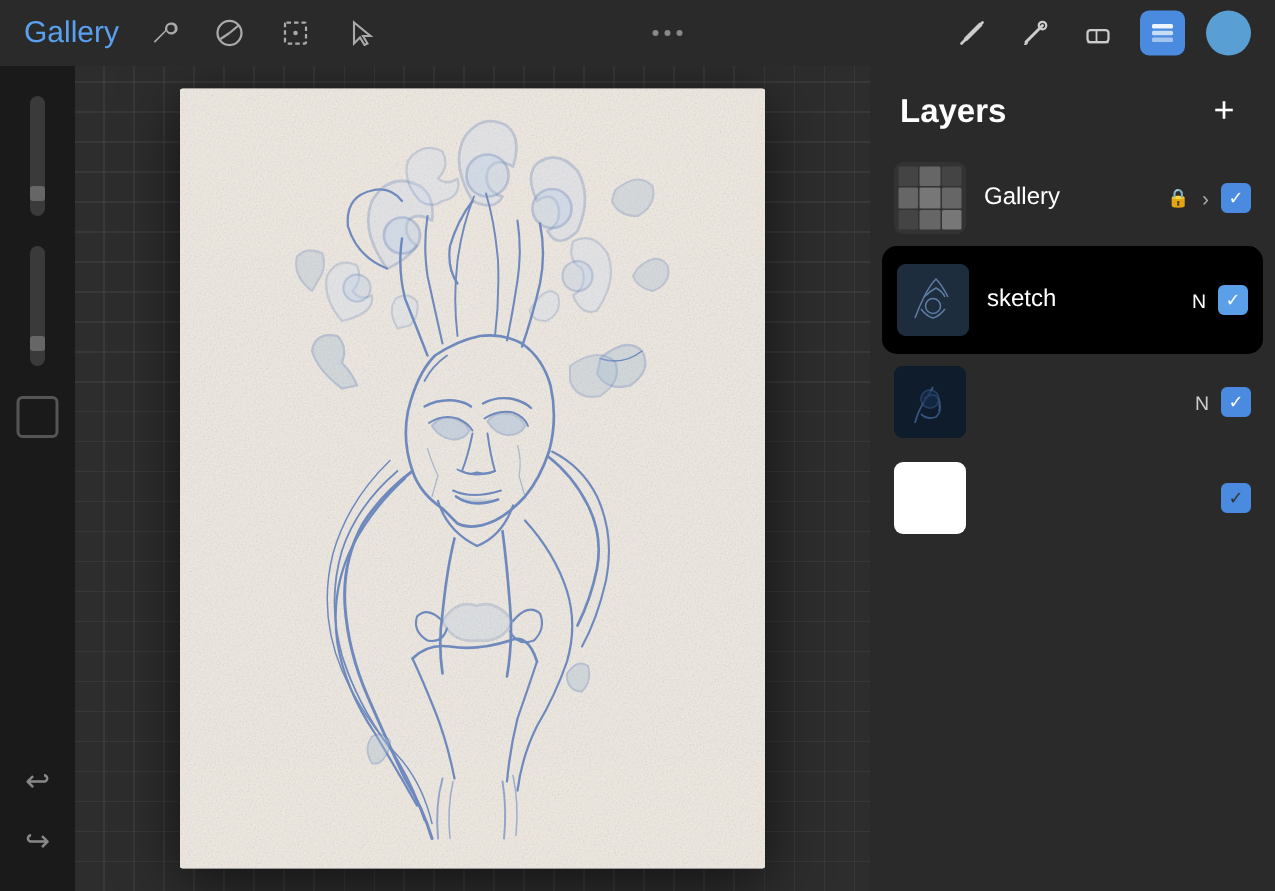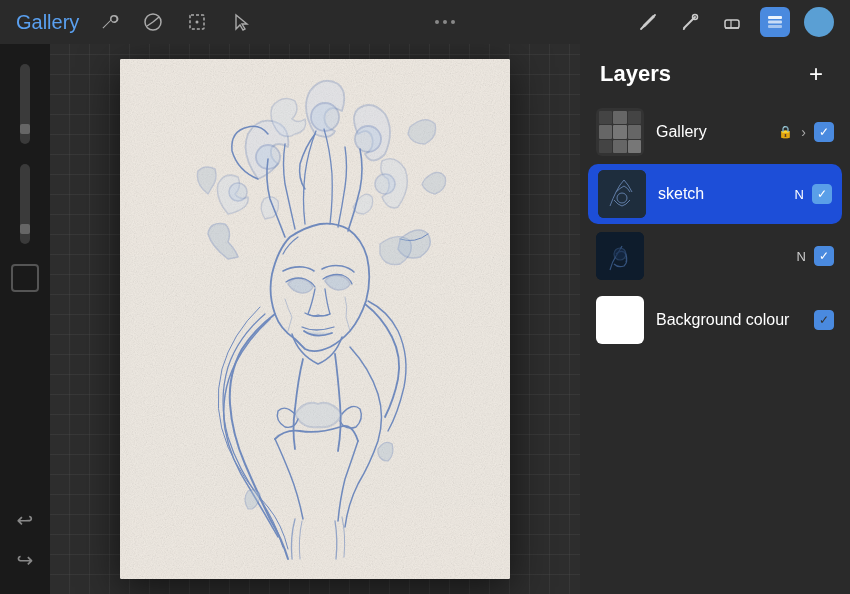--- a/index.html
+++ b/index.html
@@ -237,24 +237,24 @@
     .layer-item {
       display: flex;
       align-items: center;
       padding: 8px 16px;
       gap: 12px;
       cursor: pointer;
       min-height: 60px;
     }
 
     .layer-item.active {
-      background: #1d4ed8;
+      background: #000000;
       border-radius: 10px;
       margin: 0 8px;
-      padding: 0 10px;
+      padding: 12px 10px;
     }
 
     .layer-info {
       flex: 1;
       display: flex;
       flex-direction: column;
     }
 
     .layer-name {
       color: #ffffff;
@@ -652,22 +652,19 @@
     <div class="layer-controls">
       <span class="layer-mode">N</span>
       <div class="checkmark checked">
         <span class="check-svg">✓</span>
       </div>
     </div>
   </div>
 
   <div class="layer-item">
     <div class="bg-thumb"></div>
-    <div class="layer-info">
-      <span class="layer-name">Background colour</span>
-    </div>
     <div class="layer-controls">
       <div class="checkmark checked">
         <span class="check-svg dark">✓</span>
       </div>
     </div>
   </div>
 </div>
 
 </body></html>

